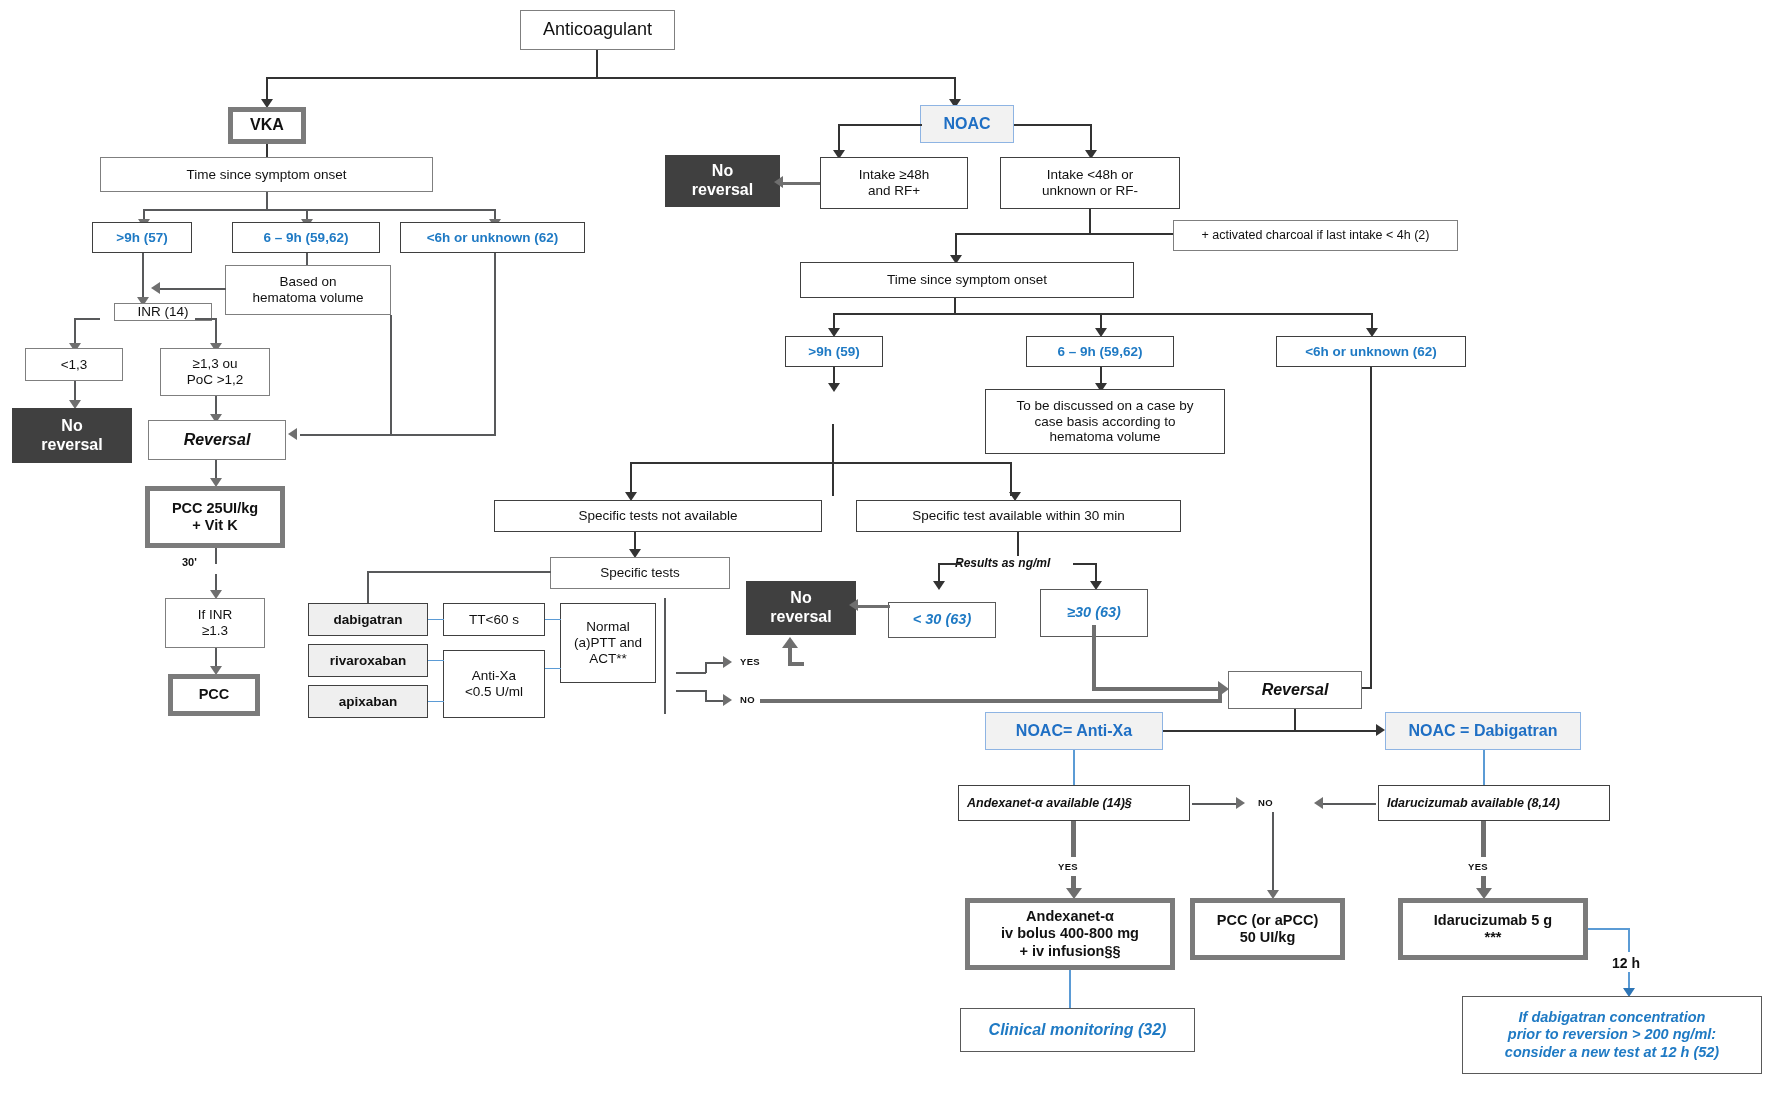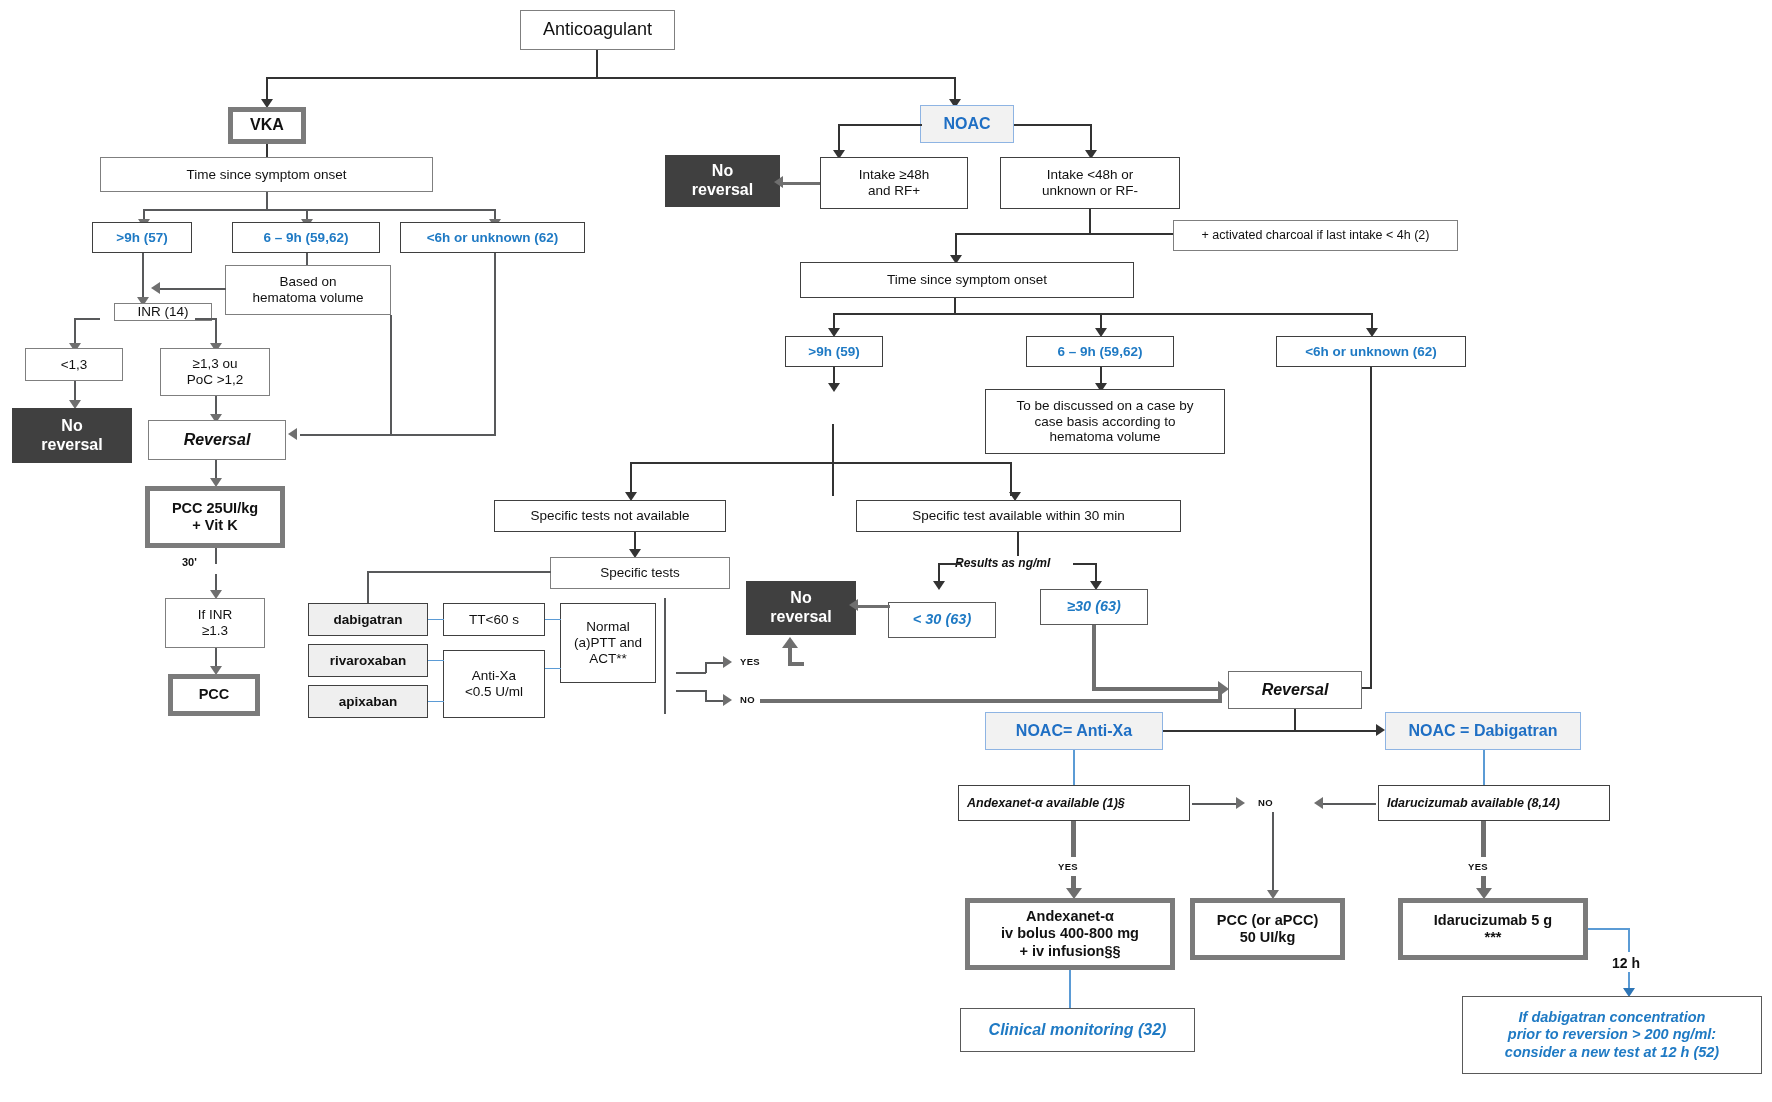--- a/index.html
+++ b/index.html
@@ -199,21 +199,21 @@
   <div class="ln-d" style="left:832px;top:424px;width:2px;height:40px;"></div>
   <div class="ln-d" style="left:630px;top:462px;width:204px;height:2px;"></div>
   <div class="ln-d" style="left:630px;top:462px;width:2px;height:34px;"></div>
   <div class="ar ar-d" style="left:625px;top:492px;"></div>
   <div class="ln-d" style="left:832px;top:462px;width:2px;height:34px;"></div>
   <div class="ln-d" style="left:832px;top:462px;width:2px;height:2px;"></div>
   <div class="ar ar-d" style="left:1009px;top:492px;"></div>
   <div class="ln-d" style="left:832px;top:462px;width:180px;height:2px;"></div>
   <div class="ln-d" style="left:1010px;top:462px;width:2px;height:34px;"></div>
 
-  <div class="node b-dark-border fs13" style="left:494px;top:500px;width:232px;height:32px;">Specific tests not available</div>
+  <div class="node b-dark-border fs13" style="left:494px;top:500px;width:328px;height:32px;">Specific tests not available</div>
 
   <div class="node b-dark-border fs13" style="left:856px;top:500px;width:325px;height:32px;">Specific test available within 30 min</div>
 
   <div class="ln-d" style="left:634px;top:532px;width:2px;height:22px;"></div>
   <div class="ar ar-d" style="left:629px;top:549px;"></div>
 
   <div class="node b-plain fs13" style="left:550px;top:557px;width:180px;height:32px;">Specific tests</div>
 
   <div class="ln" style="left:367px;top:571px;width:184px;height:1.6px;"></div>
   <div class="ln" style="left:367px;top:571px;width:1.6px;height:33px;"></div>
@@ -259,21 +259,21 @@
   <div class="ln-d" style="left:1017px;top:532px;width:2px;height:24px;"></div>
   <div class="lbl-i" style="left:955px;top:556px;">Results as ng/ml</div>
   <div class="ln-d" style="left:938px;top:563px;width:22px;height:2px;"></div>
   <div class="ln-d" style="left:938px;top:563px;width:2px;height:22px;"></div>
   <div class="ar ar-d" style="left:933px;top:581px;"></div>
   <div class="ln-d" style="left:1073px;top:563px;width:24px;height:2px;"></div>
   <div class="ln-d" style="left:1095px;top:563px;width:2px;height:22px;"></div>
   <div class="ar ar-d" style="left:1090px;top:581px;"></div>
 
   <div class="node b-blue-note fs14" style="left:888px;top:602px;width:108px;height:36px;">&lt; 30 (63)</div>
-  <div class="node b-blue-note fs14" style="left:1040px;top:589px;width:108px;height:36px;">≥30 (63)</div>
+  <div class="node b-blue-note fs14" style="left:1040px;top:589px;width:108px;height:48px;">≥30 (63)</div>
 
   <div class="ln-th" style="left:858px;top:605px;width:32px;height:3px;"></div>
   <div class="ar ar-l-g" style="left:849px;top:599px;"></div>
 
   <div class="ln-th" style="left:1092px;top:625px;width:4px;height:65px;"></div>
   <div class="ln-th" style="left:1092px;top:687px;width:130px;height:4px;"></div>
   <div class="ar ar-r-th" style="left:1218px;top:681px;"></div>
 
   <div class="ln-th" style="left:760px;top:699px;width:462px;height:4px;"></div>
   <div class="ln-th" style="left:1218px;top:687px;width:4px;height:16px;"></div>
@@ -288,21 +288,21 @@
   <div class="ln-d" style="left:1040px;top:730px;width:340px;height:2px;"></div>
   <div class="ar ar-l" style="left:1033px;top:724px;"></div>
   <div class="ar ar-r" style="left:1376px;top:724px;"></div>
 
   <div class="node b-blue fs15" style="left:985px;top:712px;width:178px;height:38px;">NOAC=  Anti-Xa</div>
   <div class="node b-blue fs15" style="left:1385px;top:712px;width:196px;height:38px;">NOAC = Dabigatran</div>
 
   <div class="ln-blue" style="left:1073px;top:750px;width:1.8px;height:35px;"></div>
   <div class="ln-blue" style="left:1483px;top:750px;width:1.8px;height:35px;"></div>
 
-  <div class="node b-italic fs12" style="left:958px;top:785px;width:232px;height:36px;justify-content:flex-start;padding-left:8px;">Andexanet-α available (1)§</div>
+  <div class="node b-italic fs12" style="left:958px;top:785px;width:232px;height:36px;justify-content:flex-start;padding-left:8px;">Andexanet-α available (14)§</div>
   <div class="node b-italic fs12" style="left:1378px;top:785px;width:232px;height:36px;justify-content:flex-start;padding-left:8px;">Idarucizumab available (8,14)</div>
 
   <div class="ln" style="left:1192px;top:803px;width:46px;height:1.6px;"></div>
   <div class="ar ar-r-g" style="left:1236px;top:797px;"></div>
   <div class="lbl-sm" style="left:1258px;top:797px;">NO</div>
   <div class="ln" style="left:1322px;top:803px;width:54px;height:1.6px;"></div>
   <div class="ar ar-l-g" style="left:1314px;top:797px;"></div>
 
   <div class="ln" style="left:1272px;top:812px;width:1.6px;height:84px;"></div>
   <div class="ar ar-d-g" style="left:1267px;top:890px;"></div>

